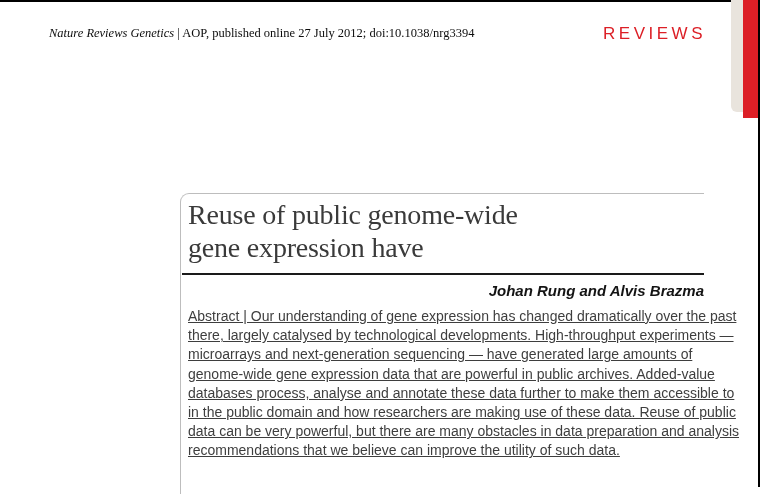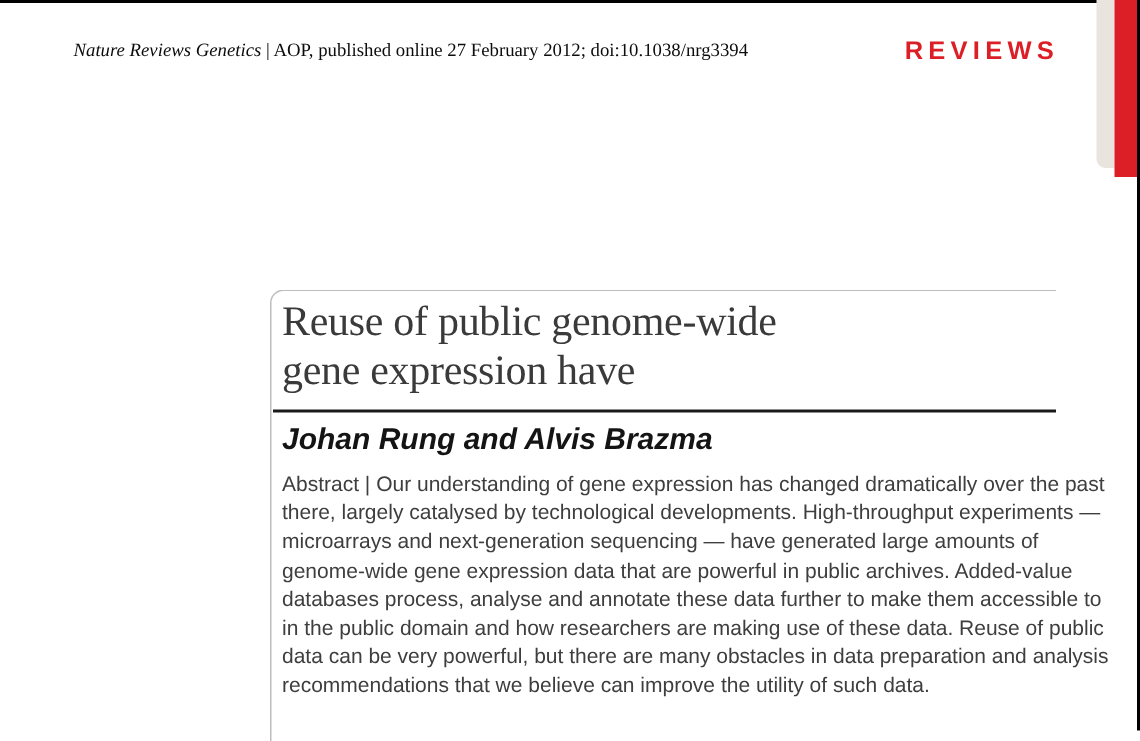--- a/index.html
+++ b/index.html
@@ -26,21 +26,21 @@
     font-family: "Liberation Serif", serif;
     font-size: 12.5px; color: #0c0c0c;
     white-space: nowrap;
   }
   .header-cite .journal { font-style: italic; }
 
   
   .reviews {
     position: absolute; top: 24px; right: 54px;
     font-family: "Liberation Sans", sans-serif;
-    font-size: 17px; font-weight: bold;
+    font-size: 17px; font-weight: normal;
     letter-spacing: 3.5px;
     color: var(--accent-red);
     white-space: nowrap;
   }
 
   
   .beige-strip {
     position: absolute; left: 731px; top: 0;
     width: 12px; height: 112px;
     background: var(--strip-beige);
@@ -75,38 +75,39 @@
     color: #3a3a3a;
     letter-spacing: -0.2px;
     font-family: Liberation Serif, serif;
   }
   .title-rule {
     height: 2px; background: #1a1a1a;
     margin: 9px 0 0 -6px;
   }
   .authors {
     margin-top: 7px;
-    font-size: 20px;
+    font-size: 15px;
     font-weight: bold; font-style: italic;
     color: #141414;
+    text-align: right;
   }
   .abstract {
     margin-top: 8px;
     font-size: 14px; line-height: 19.2px;
     color: #3e3e3e;
   }
-  .abstract div { white-space: nowrap; }
+  .abstract div { white-space: nowrap; text-decoration: underline; }
 </style>
 </head>
 <body style="--accent-red: #dc1f26; --strip-beige: #e9e4dd;">
 
 <div class="top-rule"></div>
 
 <div class="header-cite">
-  <span class="journal">Nature Reviews Genetics</span><span> | AOP, published online 27 February 2012; doi:10.1038/nrg3394</span>
+  <span class="journal">Nature Reviews Genetics</span><span> | AOP, published online 27 July 2012; doi:10.1038/nrg3394</span>
 </div>
 
 <div class="reviews">REVIEWS</div>
 
 <div class="beige-strip"></div>
 <div class="red-bar"></div>
 <div class="right-edge"></div>
 
 <div class="abstract-box">
   <h1 class="article-title"><span>Reuse of public genome-wide</span><br><span>gene expression have</span></h1>

